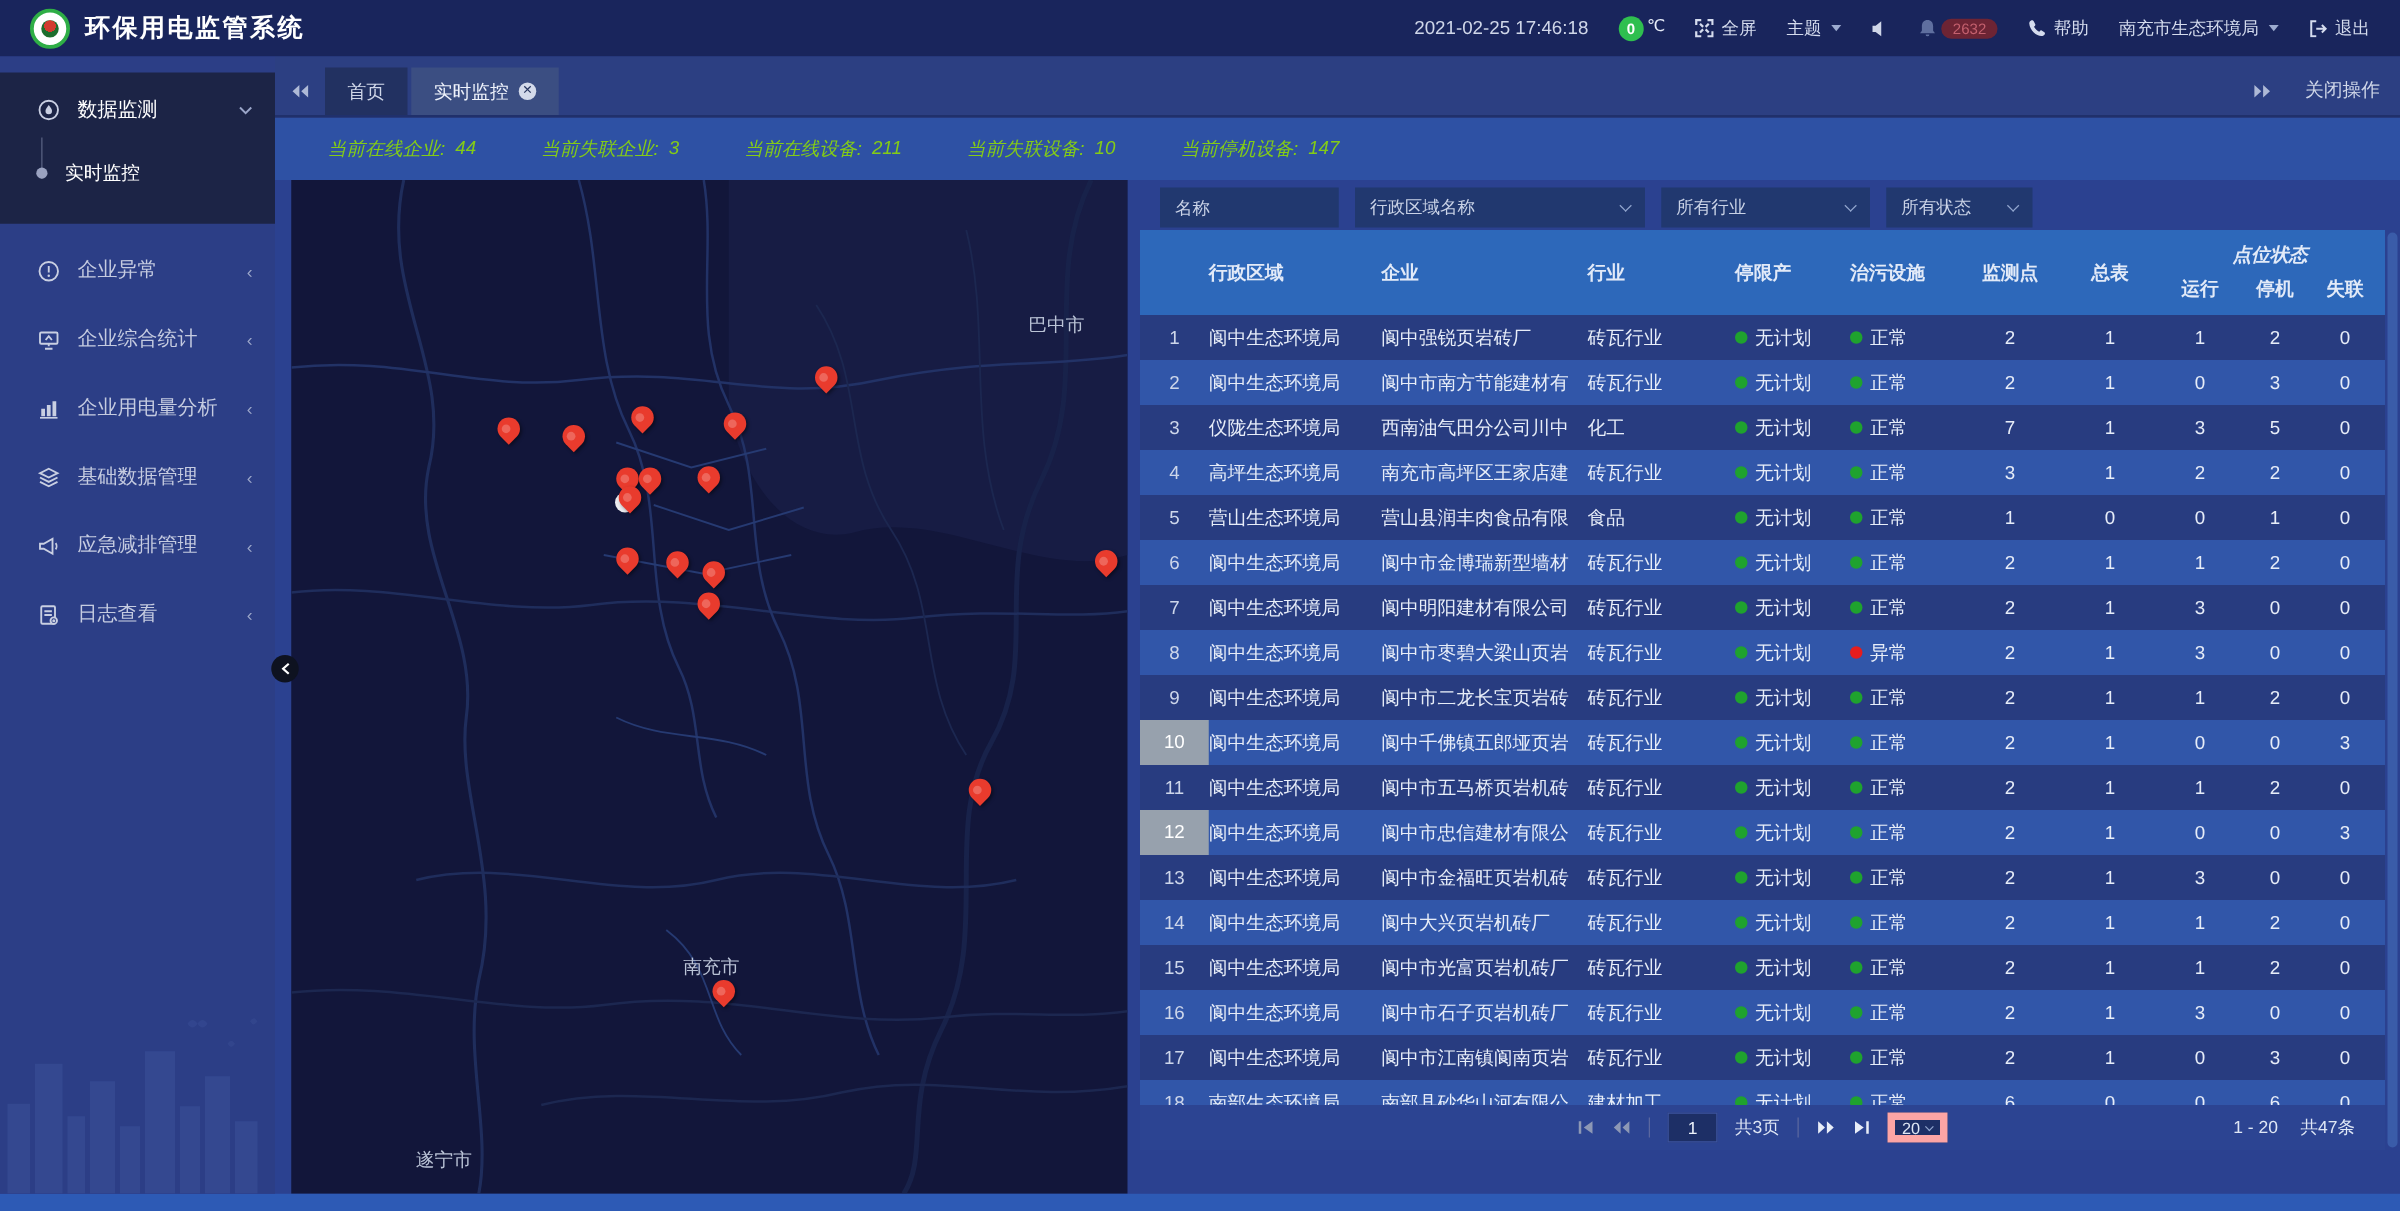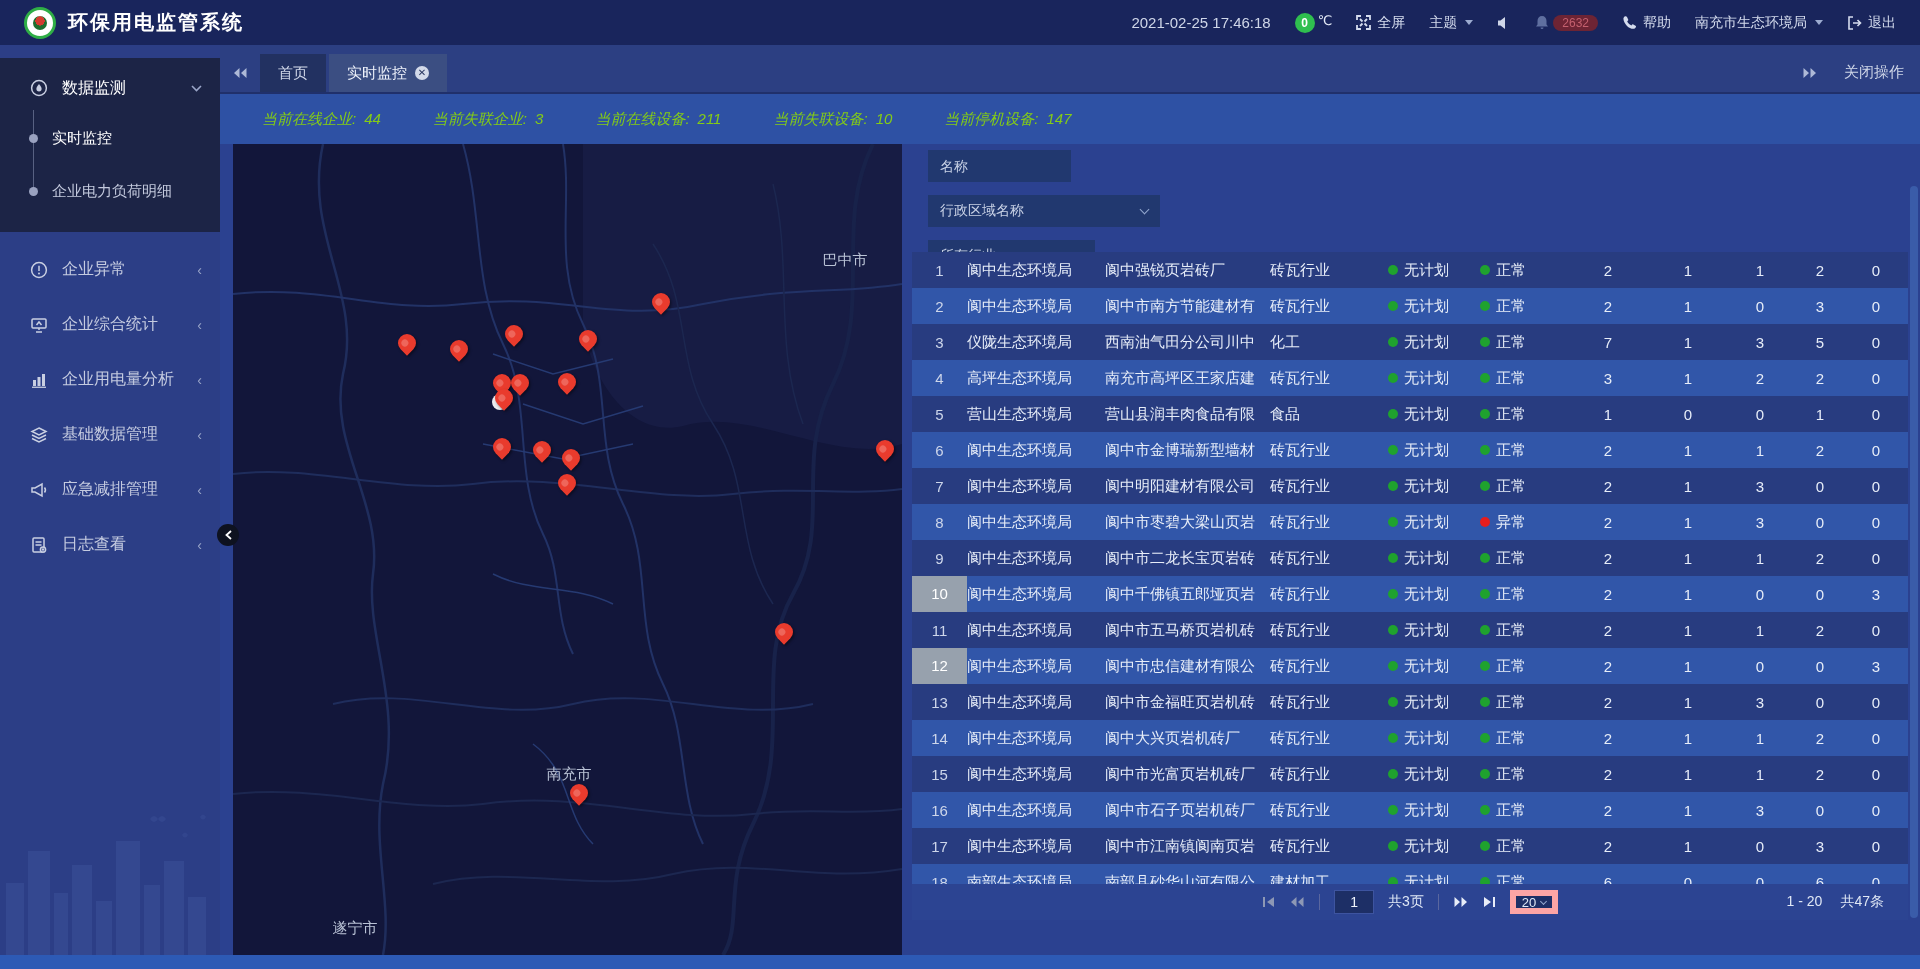--- a/index.html
+++ b/index.html
@@ -72,21 +72,21 @@
   .roads { position:absolute; left:0; top:0; }
   .city { position:absolute; transform:translate(-50%,-50%); color:#bac3d6; font-size:15px; white-space:nowrap; }
   .pin { position:absolute; width:18px; height:18px; background:#e93b2d; border-radius:50% 50% 50% 0;
     transform:rotate(-45deg); box-shadow:0 2px 3px rgba(0,0,0,.45); cursor:pointer; }
   .pin::after { content:""; position:absolute; left:4px; top:4px; width:7px; height:7px; border-radius:50%;
     background:rgba(255,255,255,.22); }
   .cluster { position:absolute; width:16px; height:16px; border-radius:50%; background:rgba(255,255,255,.92); }
 
   
   .panel-right { position:absolute; left:912px; top:144px; width:996px; height:776px; }
-  .filters { position:absolute; left:0; top:6px; display:flex; gap:13px; padding-left:16px;flex-direction:column; }
+  .filters { position:absolute; left:0; top:6px; display:flex; gap:13px; padding-left:16px; }
   .filter-input, .select { height:32px; background:#21386f; border:none; color:#c9d2e6; font-size:14px;
     padding:0 12px; display:flex; align-items:center; }
   .filter-input { width:143px; font-family:"Liberation Sans","DejaVu Sans",sans-serif; }
   .filter-input::placeholder { color:#c9d2e6; opacity:1; }
   .select { cursor:pointer; justify-content:space-between; }
   .sel-region { width:232px; } .sel-industry { width:167px; } .sel-status { width:117px; }
   .sel-caret { width:7px; height:7px; border-right:1.5px solid #93a7cf; border-bottom:1.5px solid #93a7cf;
     transform:rotate(45deg); margin-top:-4px; }
 
   
@@ -197,24 +197,20 @@
         <span class="glabel">数据监测</span>
         <svg class="chev" width="11" height="7" viewBox="0 0 11 7" fill="none" stroke="#9aa5c8" stroke-width="1.6">
             <path d="M1 1 L5.5 5.5 L10 1"></path>
           </svg>
       </div>
       <div class="submenu">
         <i class="vline"></i>
         <div class="submenu-item active">
           <i class="dot"></i>
           <span>实时监控</span>
-        </div>
-        <div class="submenu-item">
-          <i class="dot"></i>
-          <span>企业电力负荷明细</span>
         </div>
       </div>
     </div>
 
     <div class="menu-item" style="margin-top:10px">
       <svg width="18" height="18" viewBox="0 0 18 18" fill="none" stroke="#c9cfe2" stroke-width="1.5">
           <circle cx="9" cy="9" r="7.4"></circle>
           <path d="M9 4.8 L9 10"></path>
           <circle cx="9" cy="12.6" r="1" fill="#c9cfe2" stroke="none"></circle>
         </svg>
@@ -383,20 +379,38 @@
       <div class="select sel-industry">
         <span>所有行业</span>
         <i class="sel-caret"></i>
       </div>
       <div class="select sel-status">
         <span>所有状态</span>
         <i class="sel-caret"></i>
       </div>
     </div>
 
+    <div class="thead">
+      <div class="cell c-no"></div>
+      <div class="cell c-region">行政区域</div>
+      <div class="cell c-company">企业</div>
+      <div class="cell c-industry">行业</div>
+      <div class="cell c-stop">停限产</div>
+      <div class="cell c-facility">治污设施</div>
+      <div class="cell c-points">监测点</div>
+      <div class="cell c-meters">总表</div>
+      <div class="status-group">
+        <div class="sg-title">点位状态</div>
+        <div class="sg-subs">
+          <span class="c-run">运行</span>
+          <span class="c-halt">停机</span>
+          <span class="c-lost">失联</span>
+        </div>
+      </div>
+    </div>
 
     <div class="tbody" id="table-body">
         <div class="trow dark">
           <div class="cell c-no">1</div>
           <div class="cell c-region">阆中生态环境局</div>
           <div class="cell c-company">阆中强锐页岩砖厂</div>
           <div class="cell c-industry">砖瓦行业</div>
           <div class="cell c-stop statcell">
             <div class="dot" style="background: rgb(31, 162, 46);"></div>
             <div>无计划</div>

